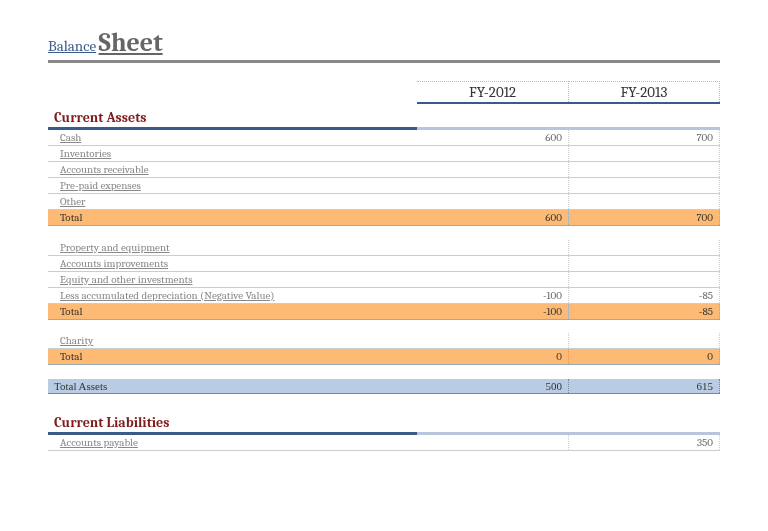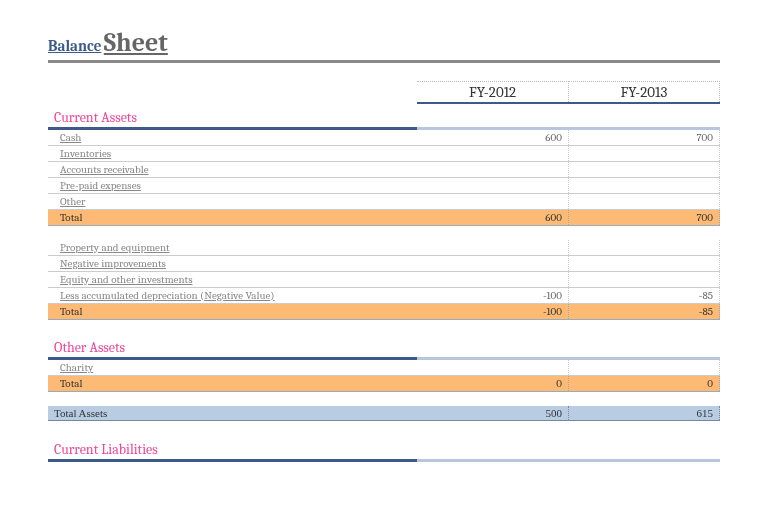--- a/index.html
+++ b/index.html
@@ -12,21 +12,21 @@
     color: #555;
   }
   .title-wrap {
     border-bottom: 3px solid #888;
     margin-bottom: 18px;
     padding-bottom: 2px;
   }
   .title-small {
     font-size: 15px;
     color: #3b5a8a;
-    font-weight: bold;
+    font-weight: normal;
     text-decoration: underline;
   }
   .title-big {
     font-size: 26px;
     color: #666;
     font-weight: bold;
     text-decoration: underline;
   }
   table {
     width: 100%;
@@ -39,22 +39,22 @@
   .year-row td {
     text-align: center;
     color: #333;
     font-size: 15px;
     border-bottom: 2px solid #3b5a8a;
     border-top: 1px dotted #bbb;
   }
   .year-row td.dot-r { border-right: 1px dotted #bbb; }
   .year-row td.spacer { border: none; }
   .section-head td {
-    color: #ec4899;
-    font-weight: normal;
+    color: #7f1d1d;
+    font-weight: bold;
     font-size: 14px;
     padding-top: 6px;
     border-bottom: 3px solid #3b5a8a;
   }
   .section-head td.fade { border-bottom-color: #b8c6dd; }
   .row td {
     border-bottom: 1px solid #ccc;
     border-right: 1px dotted #ccc;
     color: #888;
   }
@@ -145,21 +145,21 @@
   <tr class="gap">
         <td colspan="3"></td>
       </tr>
 
   <tr class="row">
         <td>Property and equipment</td>
         <td class="val"></td>
         <td class="val"></td>
       </tr>
   <tr class="row">
-        <td>Negative improvements</td>
+        <td>Accounts improvements</td>
         <td class="val"></td>
         <td class="val"></td>
       </tr>
   <tr class="row">
         <td>Equity and other investments</td>
         <td class="val"></td>
         <td class="val"></td>
       </tr>
   <tr class="row">
         <td>Less accumulated depreciation (Negative Value)</td>
@@ -169,25 +169,20 @@
   <tr class="total">
         <td>Total</td>
         <td class="val">-100</td>
         <td class="val">-85</td>
       </tr>
 
   <tr class="gap">
         <td colspan="3"></td>
       </tr>
 
-  <tr class="section-head">
-    <td>Other Assets</td>
-        <td class="fade"></td>
-        <td class="fade"></td>
-  </tr>
   <tr class="row">
         <td>Charity</td>
         <td class="val"></td>
         <td class="val"></td>
       </tr>
   <tr class="total">
         <td>Total</td>
         <td class="val">0</td>
         <td class="val">0</td>
       </tr>
@@ -204,15 +199,20 @@
 
   <tr class="gap">
         <td colspan="3"></td>
       </tr>
 
   <tr class="section-head">
     <td>Current Liabilities</td>
         <td class="fade"></td>
         <td class="fade"></td>
   </tr>
+  <tr class="row">
+        <td>Accounts payable</td>
+        <td class="val"></td>
+        <td class="val">350</td>
+      </tr>
 
 </tbody>
   </table>
 
 </body></html>

